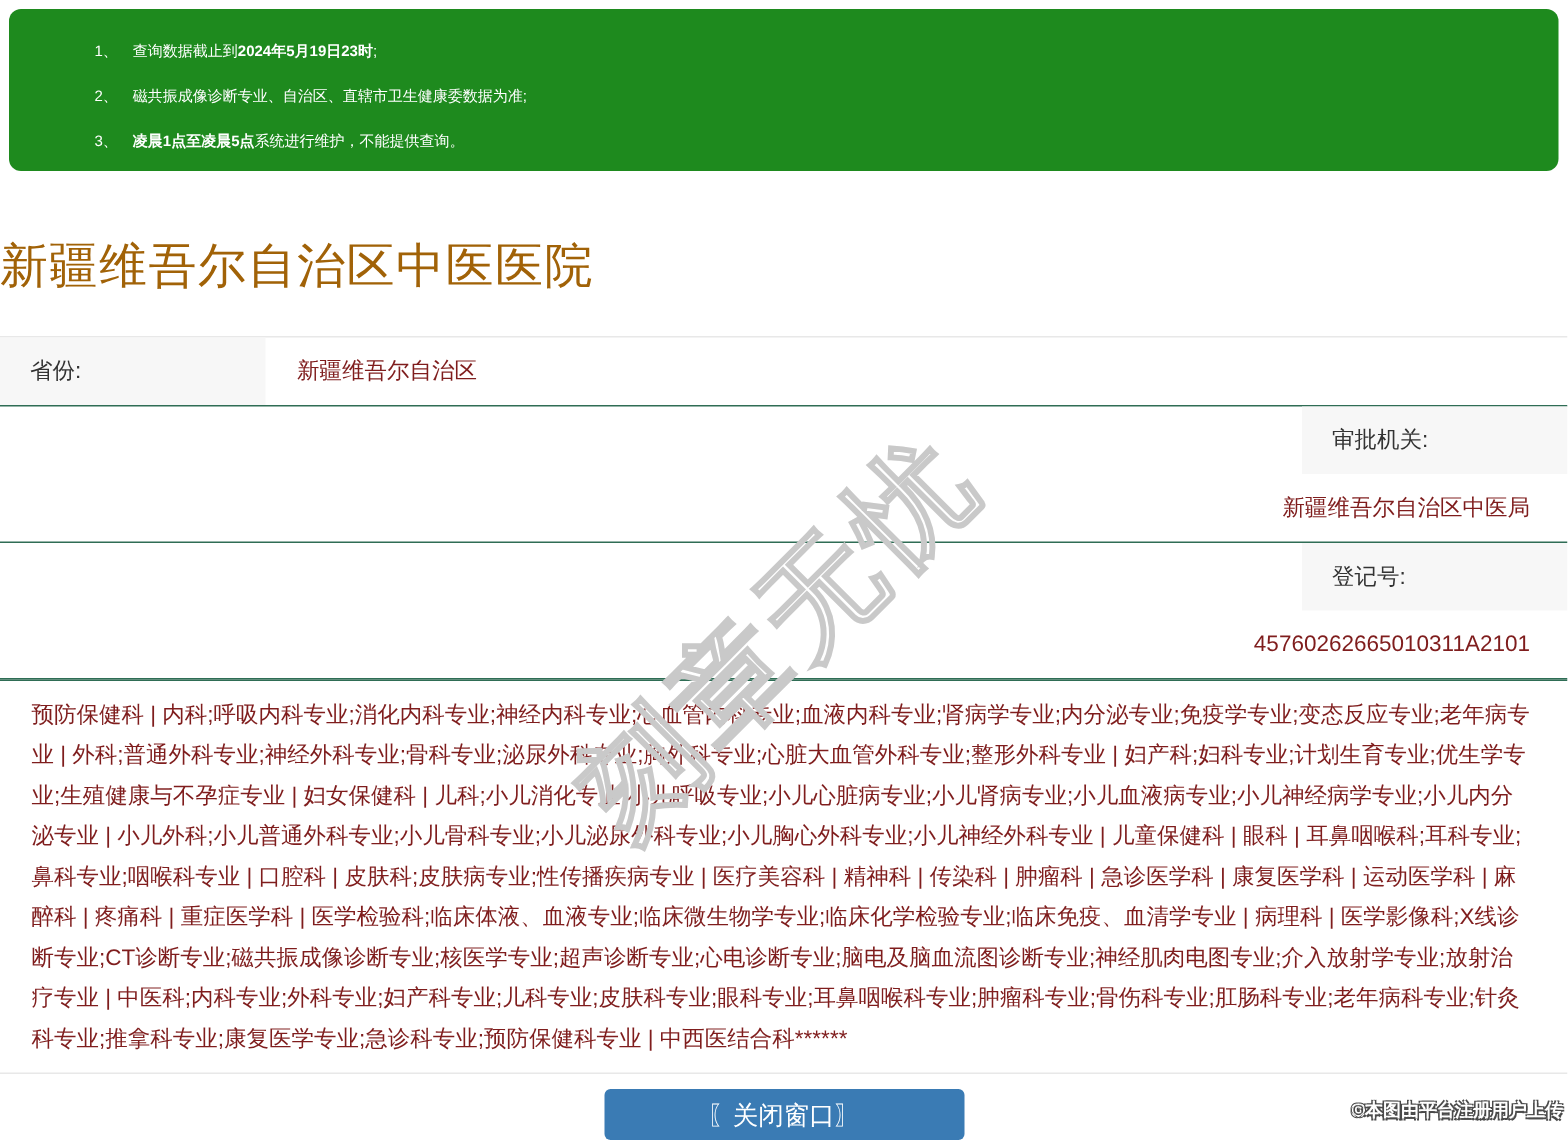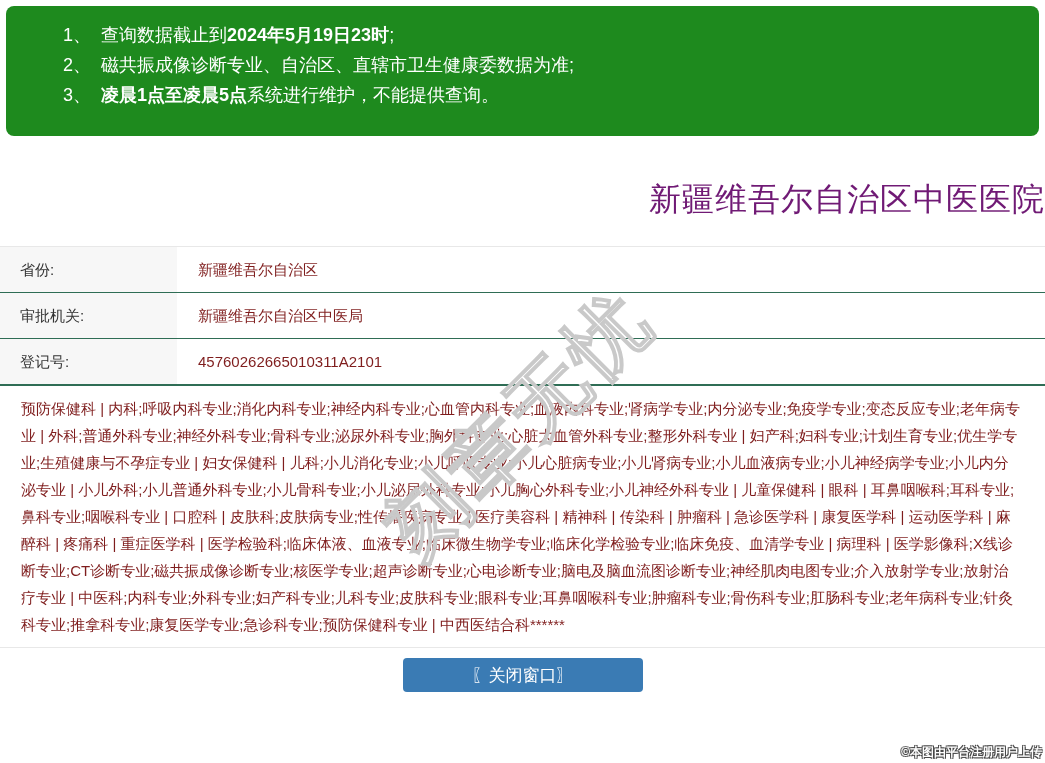--- a/index.html
+++ b/index.html
@@ -4,37 +4,37 @@
 <style>
   html,body{margin:0;padding:0;}
   body{
     width:1045px;height:763px;position:relative;overflow:hidden;
     background:#ffffff;color:#333;
     font-family:"Liberation Sans","DejaVu Sans",sans-serif;
   }
   
   .notice{
     background:#1e8a1e;margin:6px 6px 0 6px;border-radius:8px;
-    padding:14px 20px 26px 57px;color:#fff;font-size:18px;
+    padding:14px 20px 4px 57px;color:#fff;font-size:10px;
   }
   .notice-line{line-height:30px;}
   .notice .num{margin-right:10px;}
   .notice b{font-weight:bold;}
   
   .title{
-    text-align:right;font-size:32px;font-weight:400;color:#701a75;
+    text-align:left;font-size:32px;font-weight:400;color:#a16207;
     margin:42px 0 24px 0;letter-spacing:1px;
   }
   
   .table{
     border-top:1px solid #e8e8e8;border-bottom:1px solid #e8e8e8;
     position:relative;z-index:1;
   }
   .row{display:flex;align-items:flex-end;}
-  .row + .row{border-top:1px solid #2f6d55;}
+  .row + .row{border-top:1px solid #2f6d55;flex-direction:column;}
   .cell{font-size:15px;line-height:27px;box-sizing:border-box;}
   .cell.label{
     width:177px;flex-shrink:0;background:#f7f7f7;
     padding:9px 0 9px 20px;color:#333;
   }
   .cell.value{
     flex:1;padding:9px 25px 9px 21px;color:#7f1d1d;
   }
   
   .btn-wrap{text-align:center;margin-top:10px;}
@@ -45,21 +45,21 @@
   }
   
   .watermark{
     position:absolute;left:280px;top:372px;width:480px;text-align:center;
     font-size:78px;font-weight:700;letter-spacing:6px;
     color:rgba(255,255,255,0);-webkit-text-stroke:1.5px #c9c9c9;
     transform:rotate(-45deg);pointer-events:none;z-index:2;white-space:nowrap;
   }
   
   .copyright{
-    position:absolute;right:3px;bottom:2px;font-size:12px;font-weight:700;
+    position:absolute;right:3px;bottom:14px;font-size:12px;font-weight:700;
     color:#fff;z-index:3;
     text-shadow:-1px -1px 0 #4a4a4a,1px -1px 0 #4a4a4a,-1px 1px 0 #4a4a4a,1px 1px 0 #4a4a4a;
   }
 </style>
 </head>
 <body>
 
 <div class="notice">
   <div class="notice-line">
     <span class="num">1、</span><span>查询数据截止到</span><b>2024年5月19日23时</b><span>;</span>

